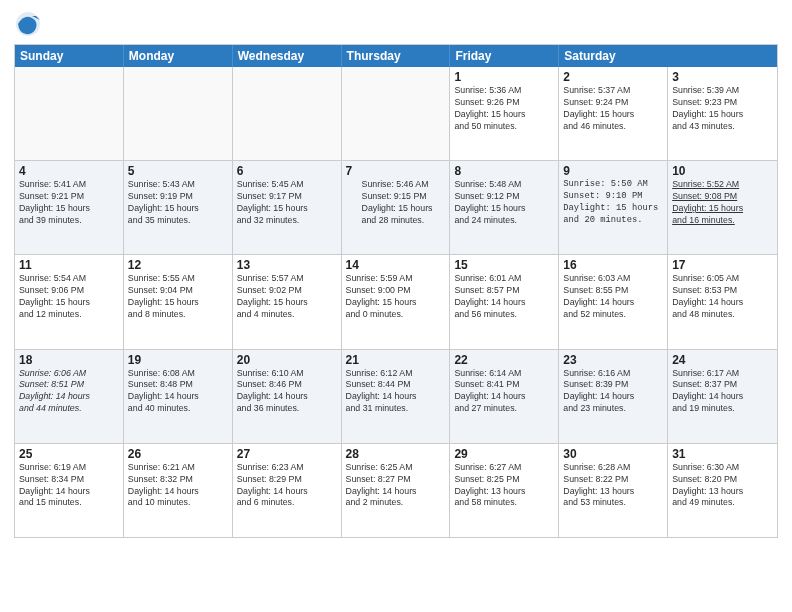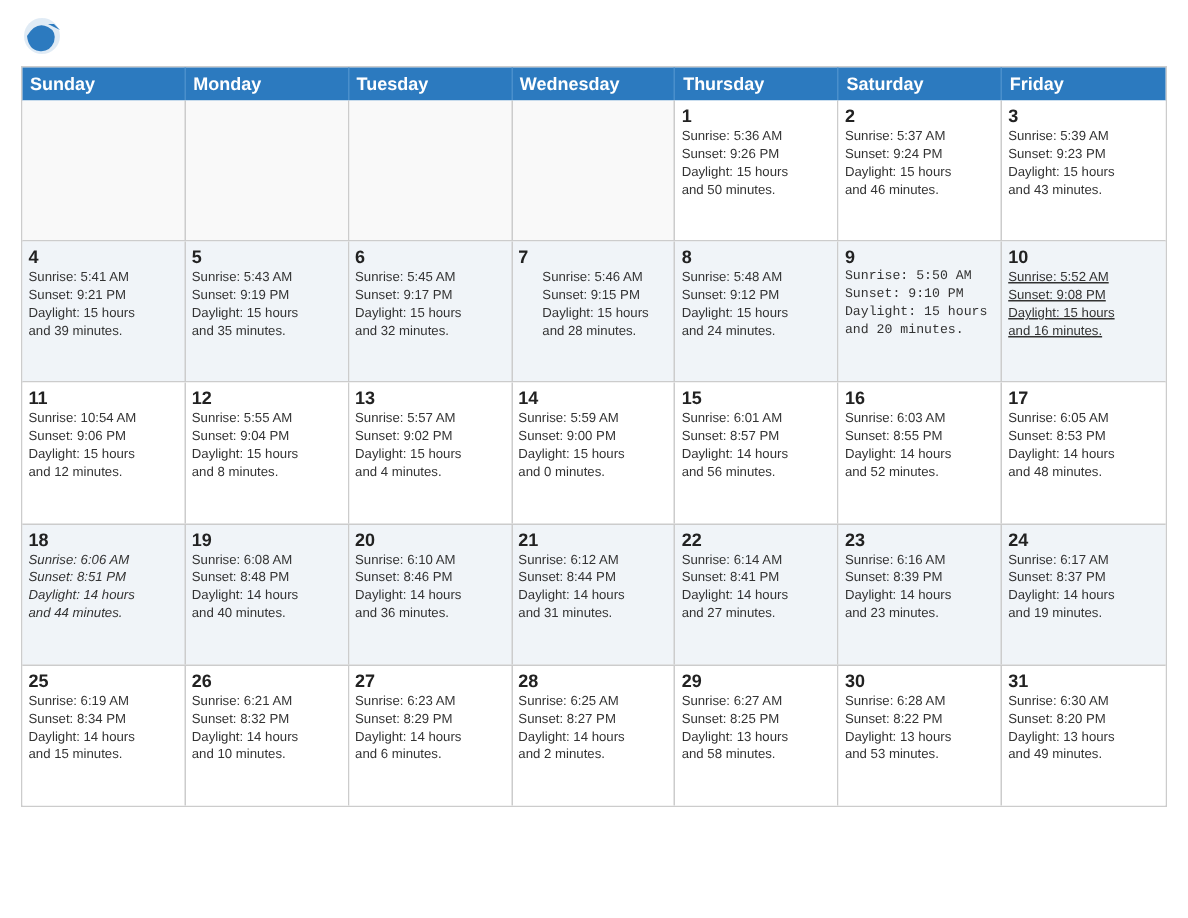--- a/index.html
+++ b/index.html
@@ -137,25 +137,24 @@
     <div class="title-block">
       <div class="month-year"></div>
       <div class="location"></div>
     </div>
   </div>
 
   <div class="calendar">
     <div class="cal-header" id="cal-header">
         <div class="cal-header-cell">Sunday</div>
         <div class="cal-header-cell">Monday</div>
-        <div class="cal-header-cell">Tuesday</div>
         <div class="cal-header-cell">Wednesday</div>
         <div class="cal-header-cell">Thursday</div>
+        <div class="cal-header-cell">Friday</div>
         <div class="cal-header-cell">Saturday</div>
-        <div class="cal-header-cell">Friday</div>
       </div>
     <div class="cal-body" id="cal-body">
         <div class="cal-row">
           <div class="cal-cell empty"></div>
           <div class="cal-cell empty"></div>
           <div class="cal-cell empty"></div>
           <div class="cal-cell empty"></div>
           <div class="cal-cell">
             <span class="day-num">1</span>
             <div class="cell-info" style="white-space: pre-line;">Sunrise: 5:36 AM
@@ -225,21 +224,21 @@
             <span class="day-num">10</span>
             <div class="cell-info" style="white-space: pre-line; text-decoration: underline;">Sunrise: 5:52 AM
 Sunset: 9:08 PM
 Daylight: 15 hours
 and 16 minutes.</div>
           </div>
         </div>
         <div class="cal-row">
           <div class="cal-cell">
             <span class="day-num">11</span>
-            <div class="cell-info" style="white-space: pre-line;">Sunrise: 10:54 AM
+            <div class="cell-info" style="white-space: pre-line;">Sunrise: 5:54 AM
 Sunset: 9:06 PM
 Daylight: 15 hours
 and 12 minutes.</div>
           </div>
           <div class="cal-cell">
             <span class="day-num">12</span>
             <div class="cell-info" style="white-space: pre-line;">Sunrise: 5:55 AM
 Sunset: 9:04 PM
 Daylight: 15 hours
 and 8 minutes.</div>

